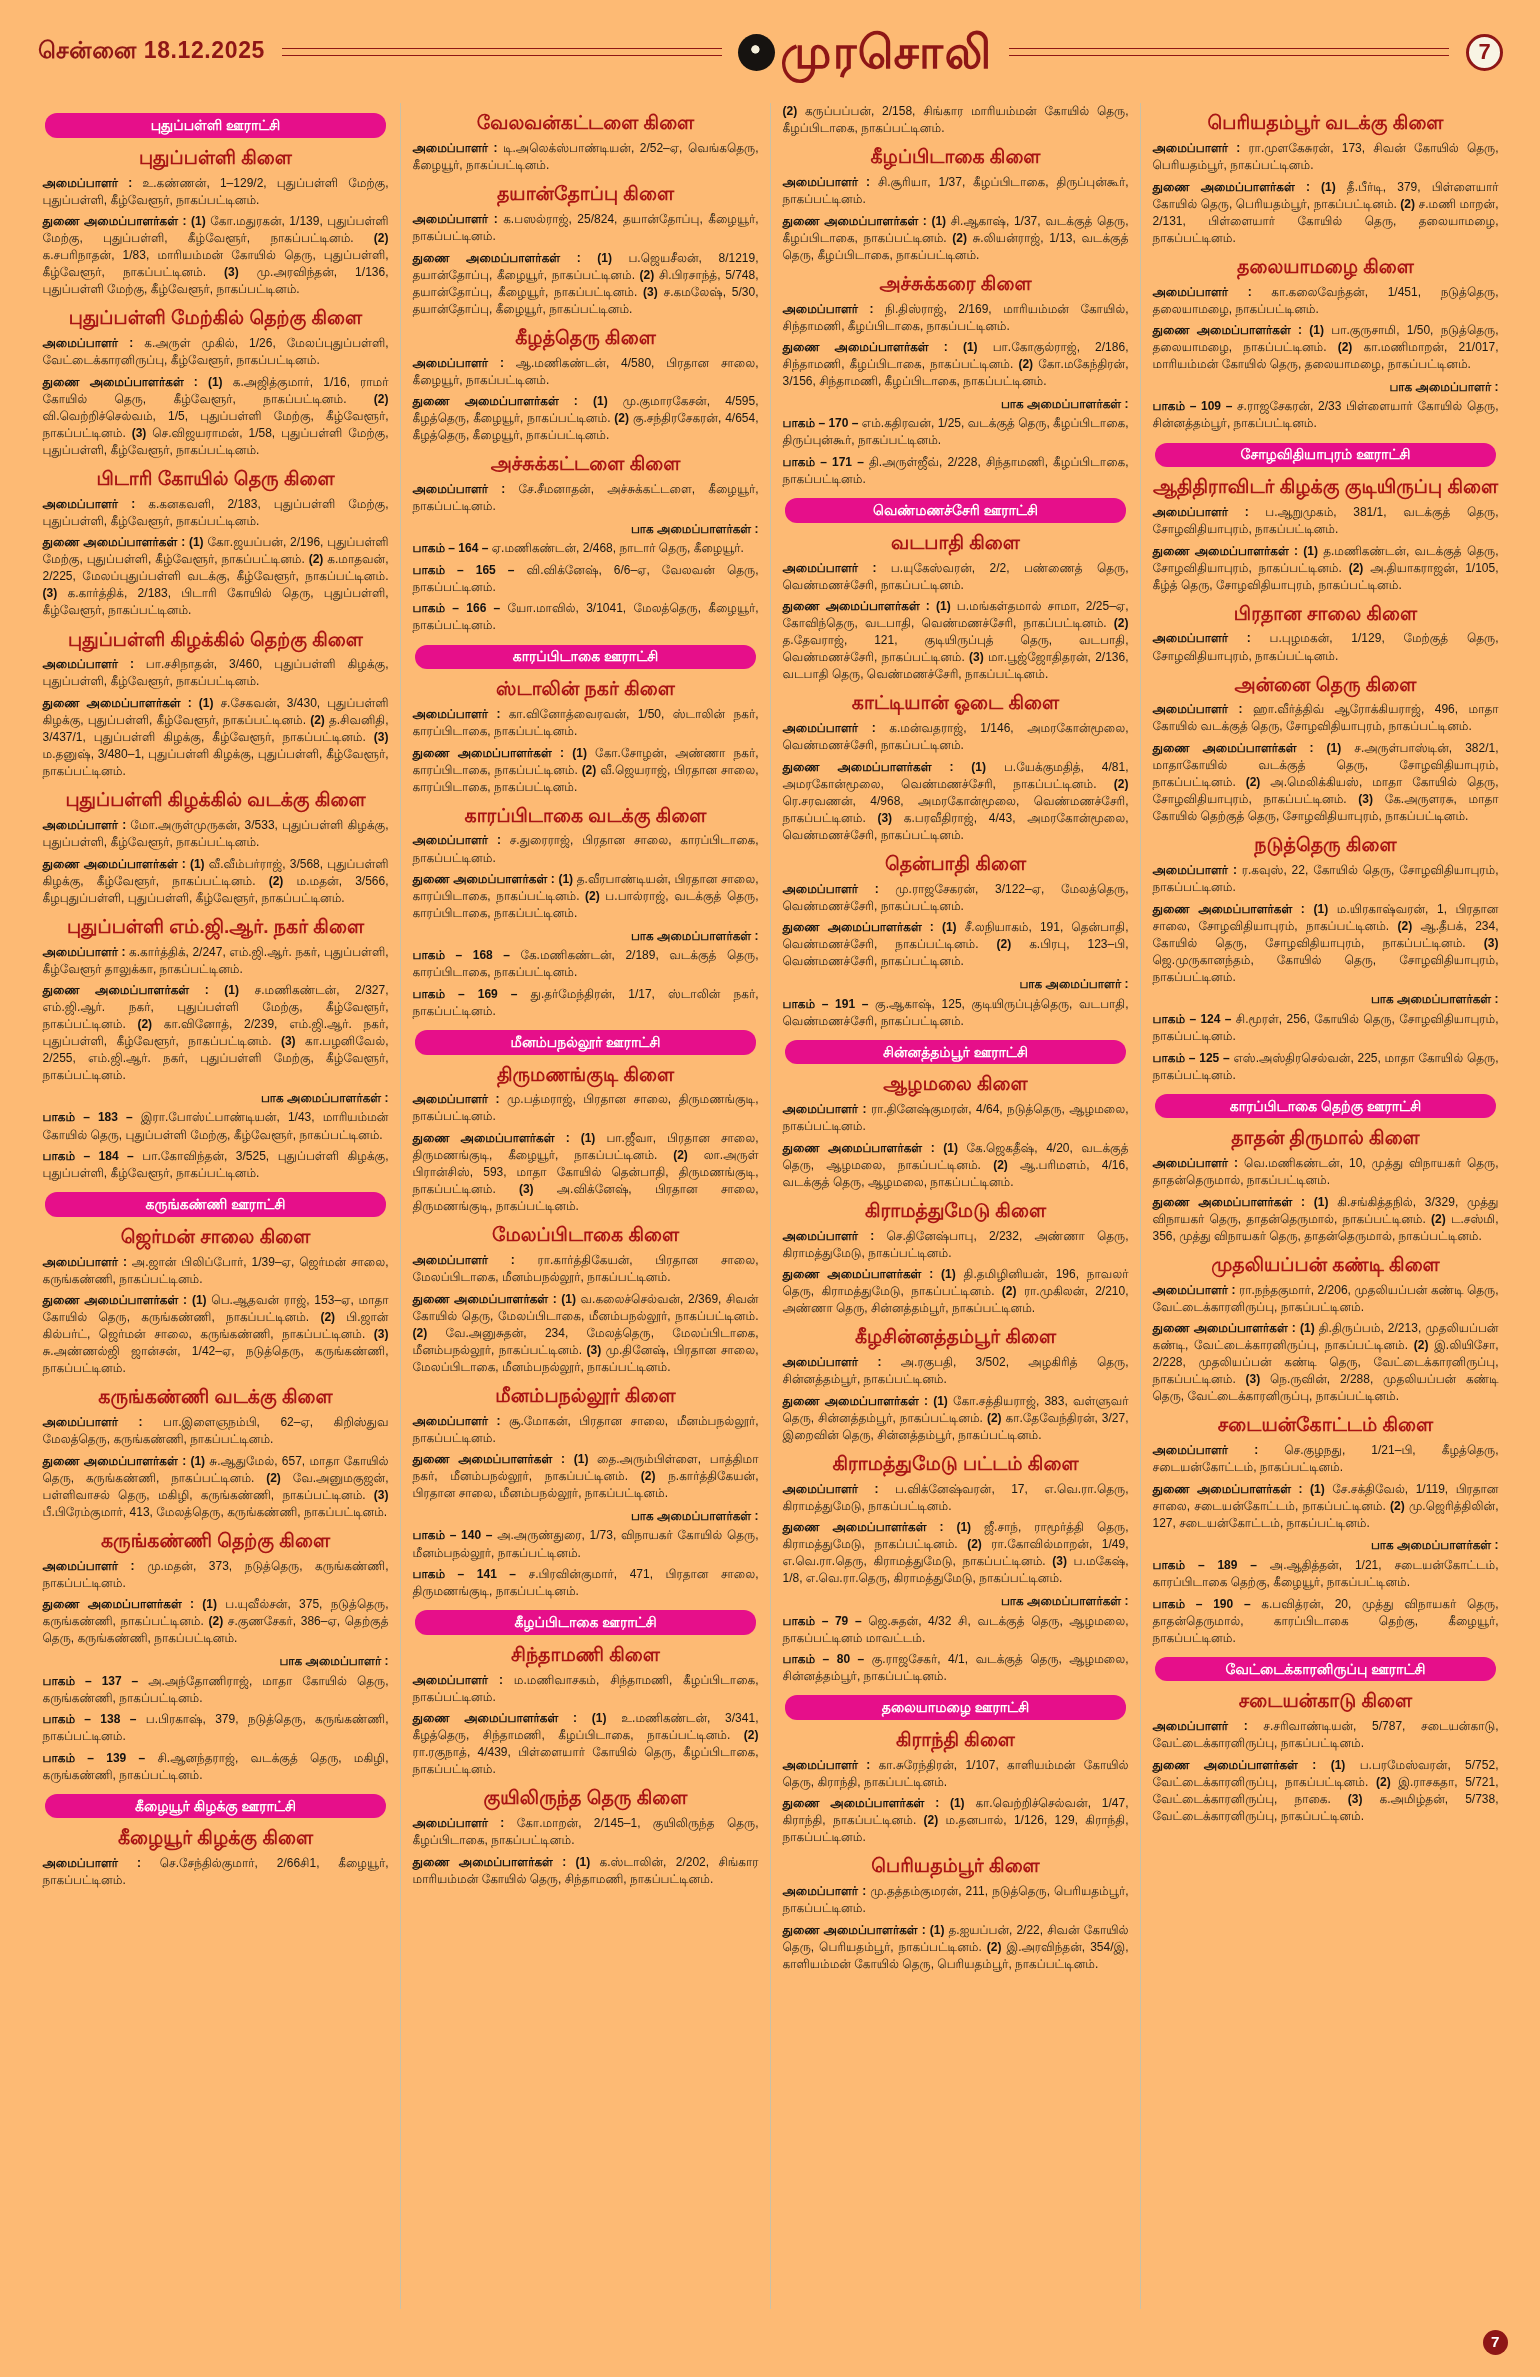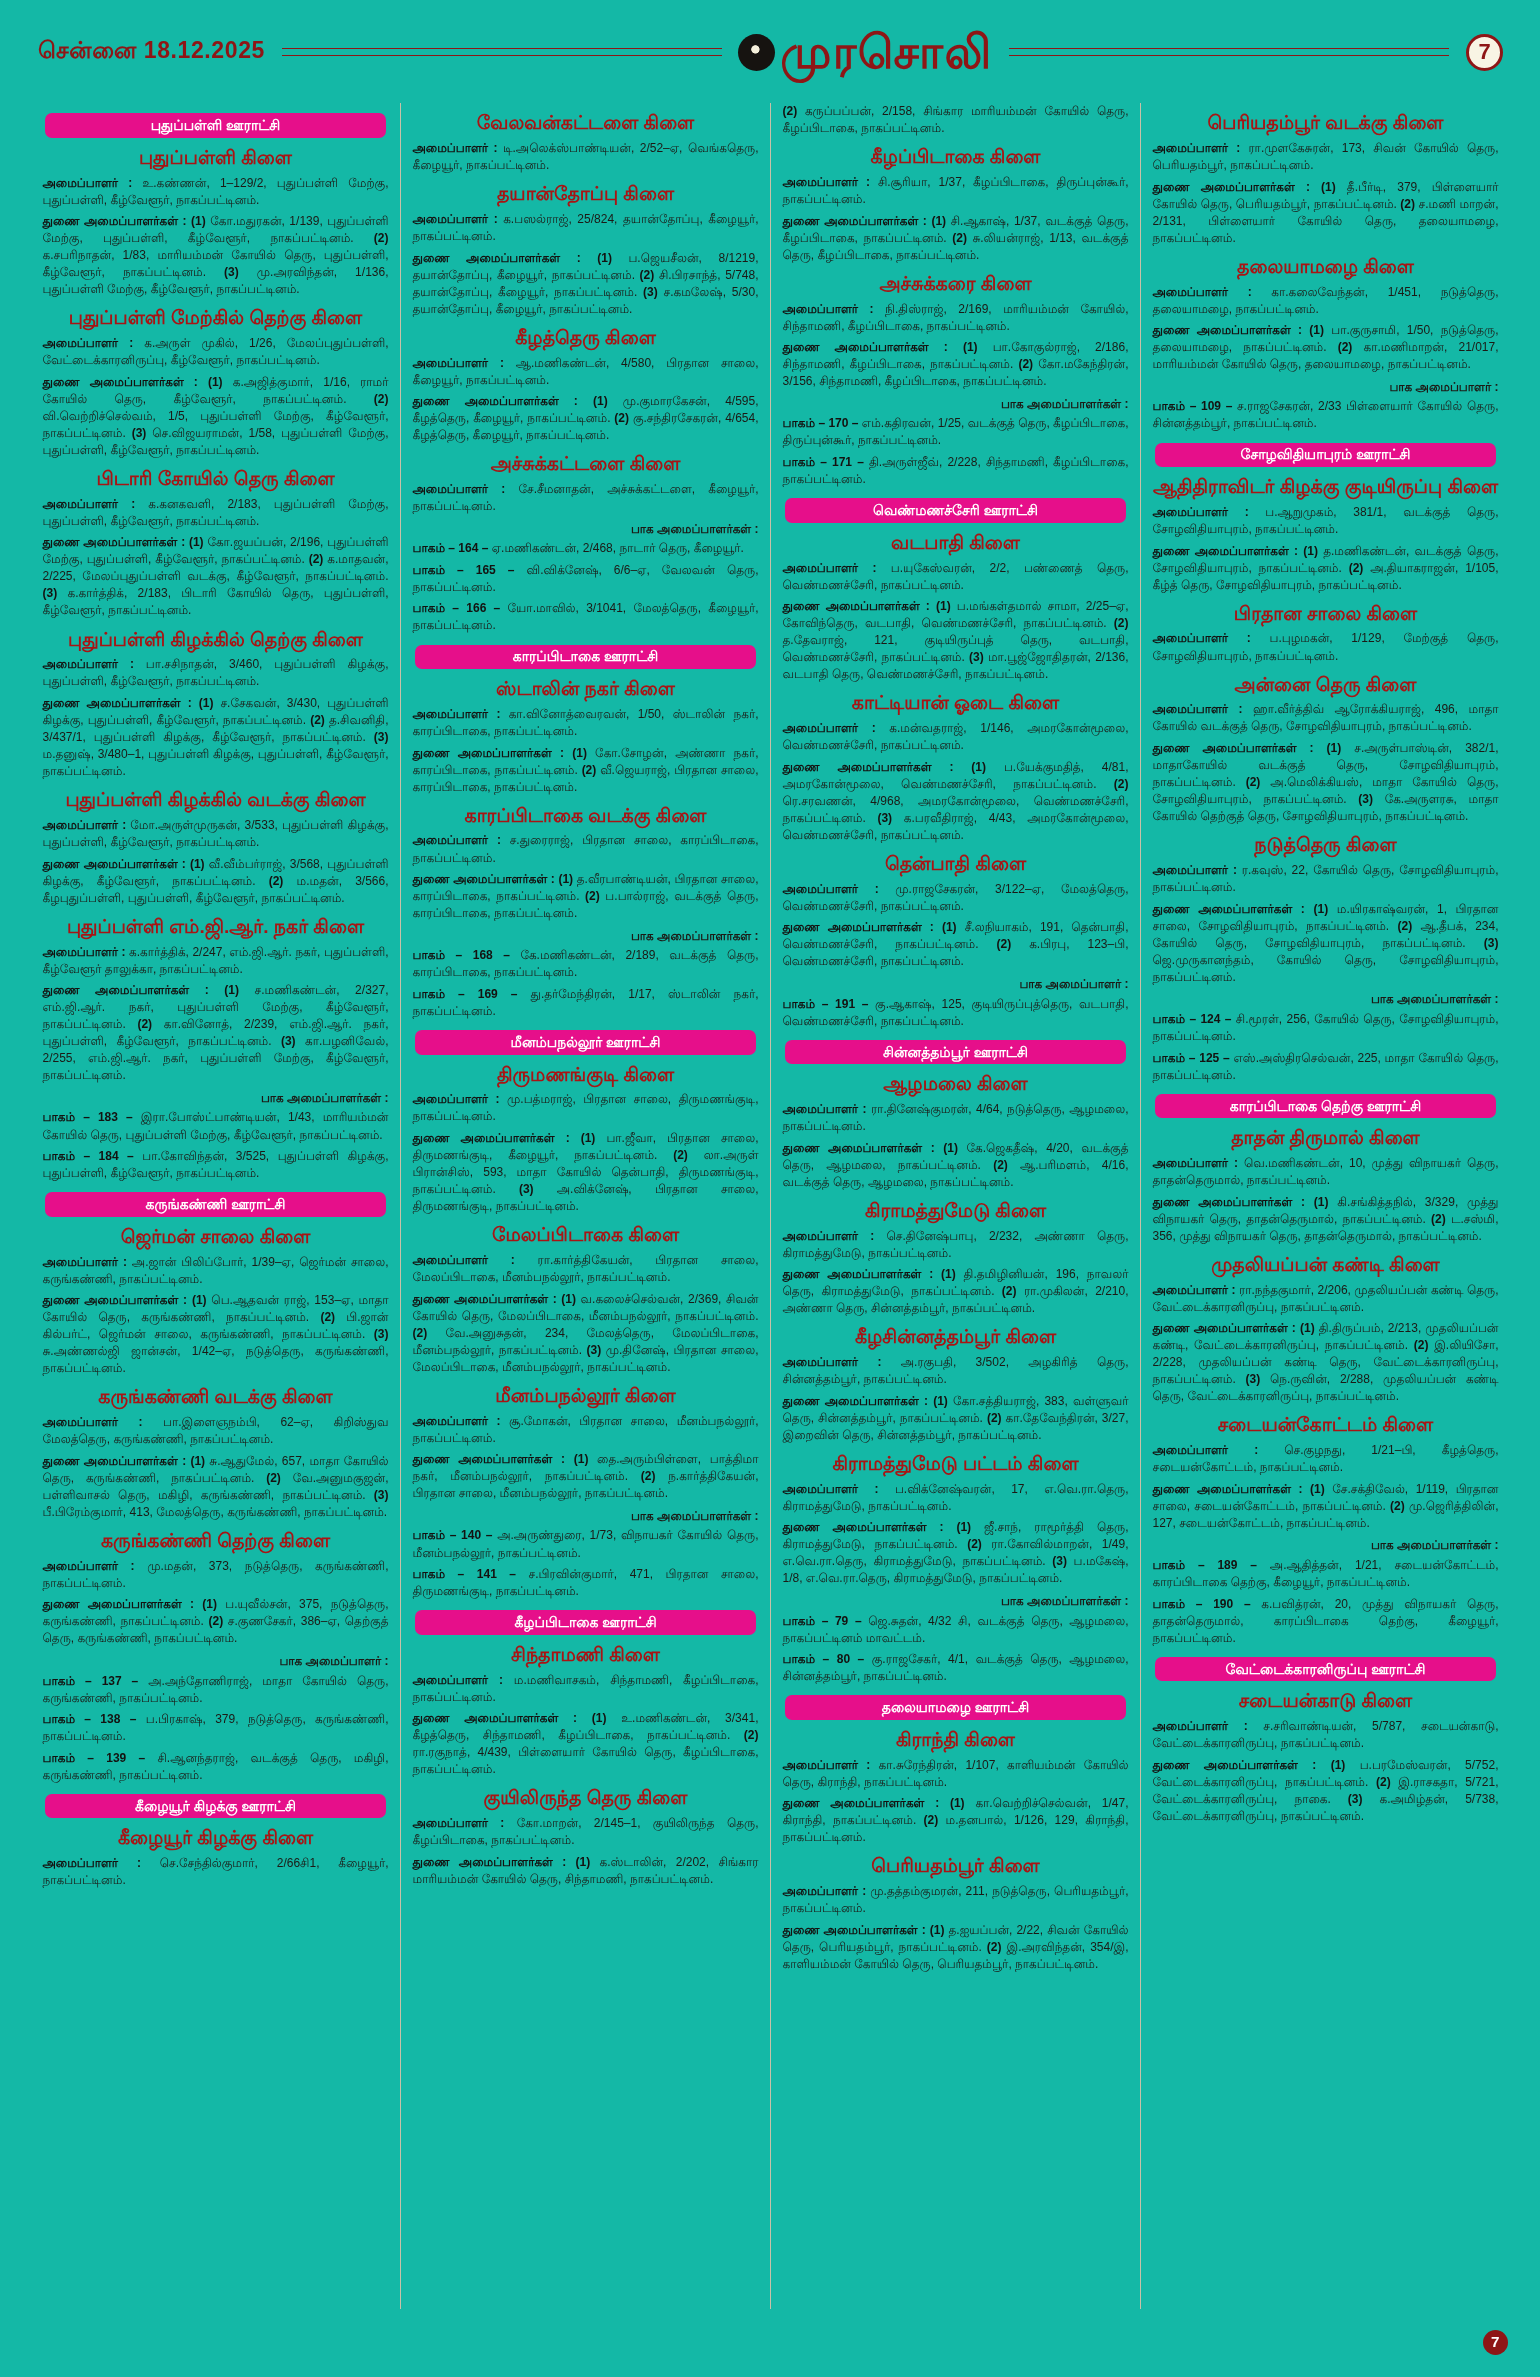--- a/index.html
+++ b/index.html
@@ -1,18 +1,18 @@
 <!DOCTYPE html>
 <html lang="ta" style="font-size:10.2px"><head>
 <meta charset="utf-8">
 <title>Newspaper Page</title>
 <style>
   html,body{margin:0;padding:0;background:#d8d2bd;}
   .page{
-    width:1541px;height:2377px;background:#14b8a6;margin:0 auto;position:relative;
+    width:1541px;height:2377px;background:#fdba74;margin:0 auto;position:relative;
     font-family:"Liberation Sans","DejaVu Sans",sans-serif;color:#1c1a15;overflow:hidden;
     box-sizing:border-box;
   }
   
   .masthead-row{
     display:flex;align-items:center;gap:16.6px;padding:29px 38px 11.5px;
   }
   .city-date{font-size:23px;font-weight:bold;color:#8e1616;white-space:nowrap;letter-spacing:0.6px;}
   .rule{flex:1 1 0;height:6.4px;border-top:1.9px solid #8e1616;border-bottom:1.9px solid #8e1616;}
   .masthead-center{display:flex;align-items:center;gap:5px;}
@@ -30,21 +30,21 @@
     background:#f8f4e4;box-sizing:border-box;
   }
   
   .columns{
     display:flex;align-items:stretch;margin:16.6px 31px 0;height:2206px;
   }
   .col{flex:1 1 0;padding:0 11.5px;overflow:hidden;box-sizing:border-box;}
   .col + .col{border-left:0.6px solid #c8c1a8;}
   .h1{
     background:#e60f8a;color:#ffffff;text-align:center;font-weight:bold;font-size:14px;
-    padding:3.8px 6.4px;margin:10.2px 2.6px 6.4px;border-radius:7px;line-height:1.2;
+    padding:3.8px 6.4px;margin:10.2px 2.6px 6.4px;border-radius:12px;line-height:1.2;
   }
   .h2{color:#a81414;text-align:center;font-weight:bold;font-size:19px;margin:9px 0 5.1px;line-height:1.2;}
   .cb{text-align:right;font-weight:bold;font-size:12px;margin:6.4px 0 3.8px;}
   .para{text-align:justify;font-size:12px;line-height:1.42;margin:0 0 4.5px;}
   .para b{color:#141210;}
   
   .footer-badge{
     position:absolute;right:33px;bottom:22px;width:25.5px;height:25.5px;border-radius:50%;
     background:#8e1616;color:#fff;display:flex;align-items:center;justify-content:center;
     font-size:15.3px;font-weight:bold;

